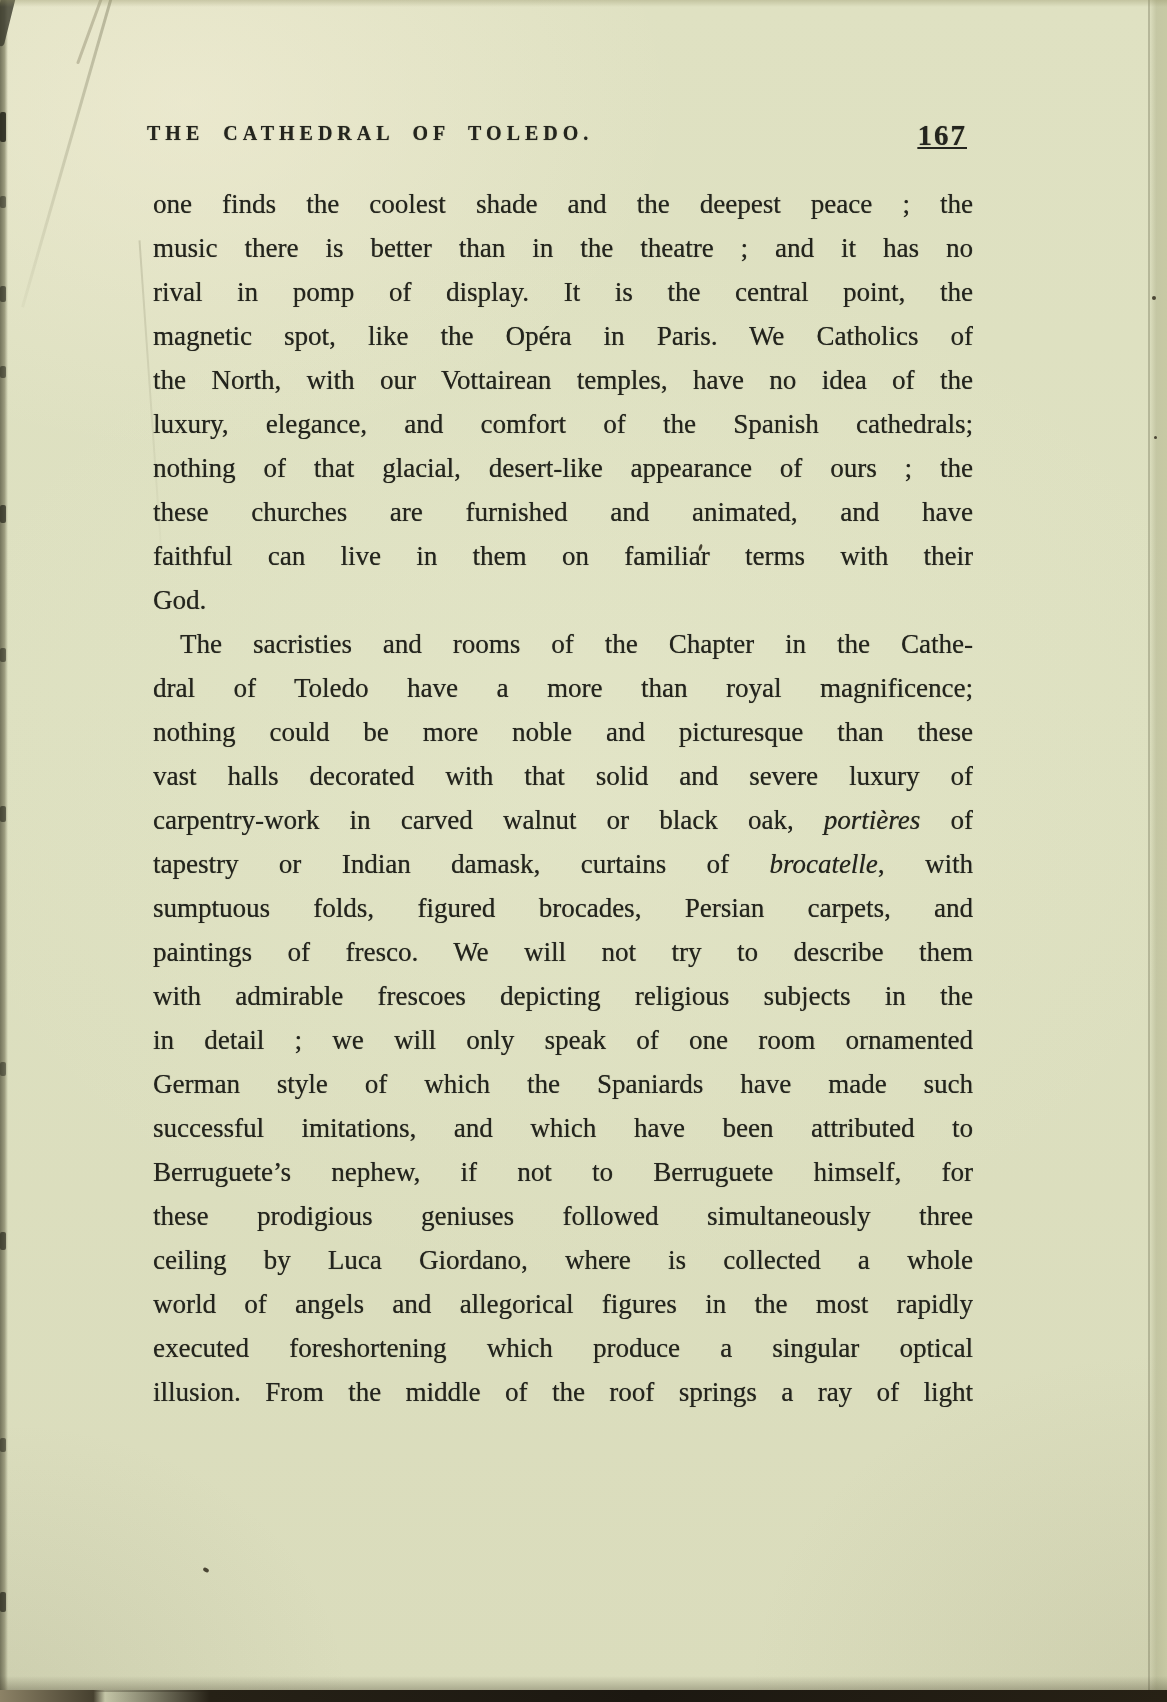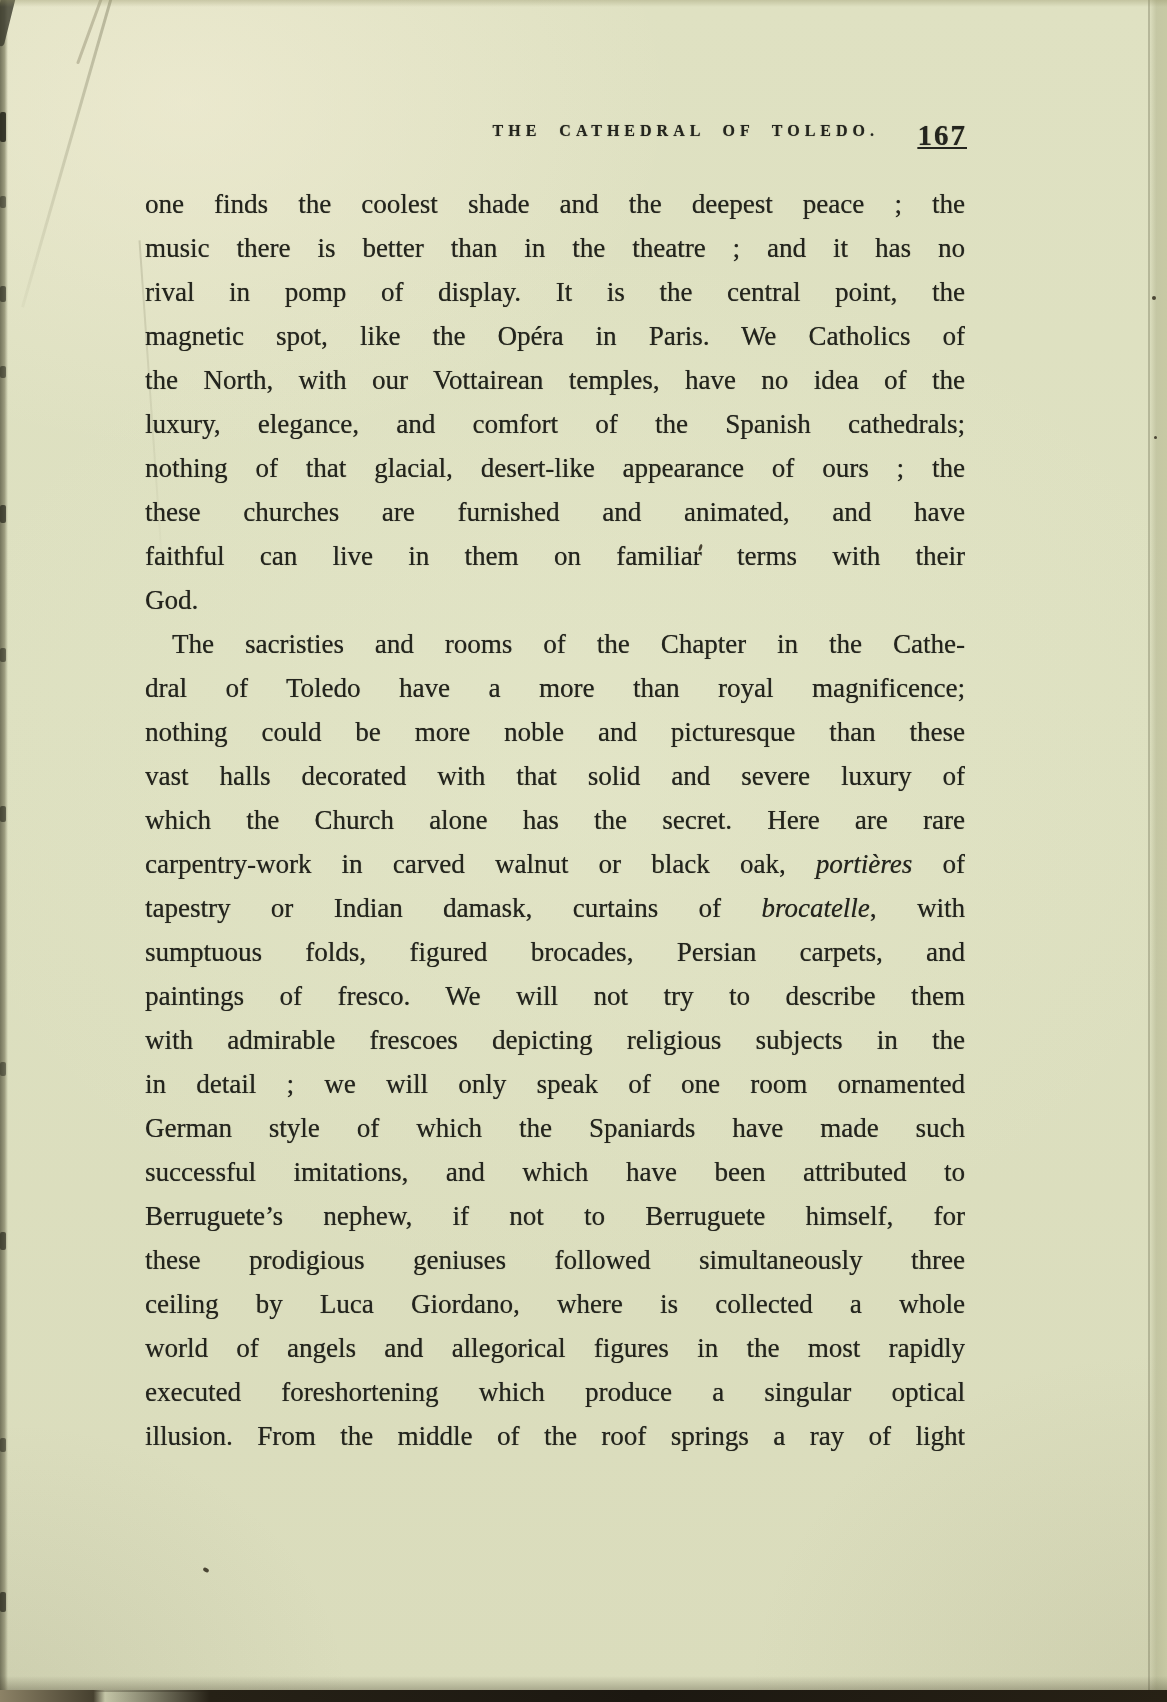--- a/index.html
+++ b/index.html
@@ -58,36 +58,36 @@
     position:absolute;left:150px;top:240px;width:2px;height:330px;
     background:linear-gradient(180deg,rgba(120,118,90,.25),rgba(120,118,90,.02));
     transform:rotate(-4deg);
   }
   .speck{position:absolute;background:#4a4534;border-radius:50%;}
 
   
   .running-head{
     position:absolute;top:122px;left:147px;width:820px;
     padding-right:88px;box-sizing:border-box;
-    text-align:right;
-    font-size:16px;font-weight:bold;
+    text-align:left;
+    font-size:20px;font-weight:bold;
     letter-spacing:5px;word-spacing:9px;
     color:#24251e;
     text-shadow:0 0 1px rgba(35,36,28,.6);
   }
   .folio{
     position:absolute;top:119px;left:885px;width:82px;
     text-align:right;
     font-size:29px;font-weight:bold;letter-spacing:2px;
     color:#24251e;
     text-shadow:0 0 1px rgba(35,36,28,.6);
     text-decoration:underline;
   }
   .textblock{
-    position:absolute;top:182px;left:145px;width:820px;
+    position:absolute;top:182px;left:153px;width:820px;
     font-size:27px;
     text-shadow:0.2px 0.3px 0.7px rgba(33,33,24,.65);
   }
   .line{
     height:44px;line-height:44px;
     text-align:justify;text-align-last:justify;
     overflow:hidden;white-space:normal;
   }
   .line.nojust{text-align-last:left;}
   .line.indent{text-indent:27px;}
@@ -137,21 +137,20 @@
     <div class="line">the North, with our Vottairean temples, have no idea of the</div>
     <div class="line">luxury, elegance, and comfort of the Spanish cathedrals;</div>
     <div class="line">nothing of that glacial, desert-like appearance of ours ; the</div>
     <div class="line">these churches are furnished and animated, and have</div>
     <div class="line">faithful can live in them on familiar terms with their</div>
     <div class="line nojust">God.</div>
     <div class="line indent">The sacristies and rooms of the Chapter in the Cathe-</div>
     <div class="line">dral of Toledo have a more than royal magnificence;</div>
     <div class="line">nothing could be more noble and picturesque than these</div>
     <div class="line">vast halls decorated with that solid and severe luxury of</div>
-    <div class="line">which the Church alone has the secret. Here are rare</div>
     <div class="line"><span>carpentry-work in carved walnut or black oak, </span><i>portières</i><span> of</span></div>
     <div class="line"><span>tapestry or Indian damask, curtains of </span><i>brocatelle</i><span>, with</span></div>
     <div class="line">sumptuous folds, figured brocades, Persian carpets, and</div>
     <div class="line">paintings of fresco. We will not try to describe them</div>
     <div class="line">with admirable frescoes depicting religious subjects in the</div>
     <div class="line">in detail ; we will only speak of one room ornamented</div>
     <div class="line">German style of which the Spaniards have made such</div>
     <div class="line">successful imitations, and which have been attributed to</div>
     <div class="line">Berruguete’s nephew, if not to Berruguete himself, for</div>
     <div class="line">these prodigious geniuses followed simultaneously three</div>

